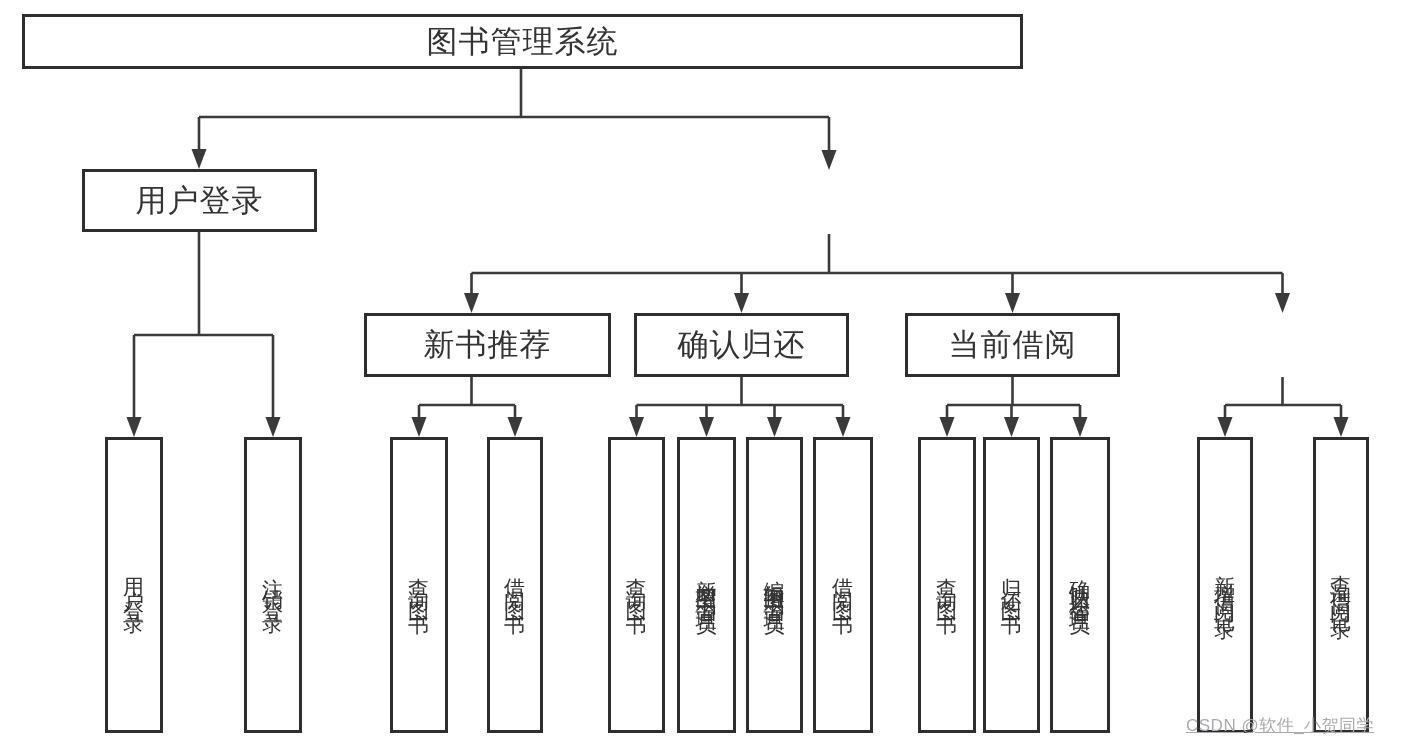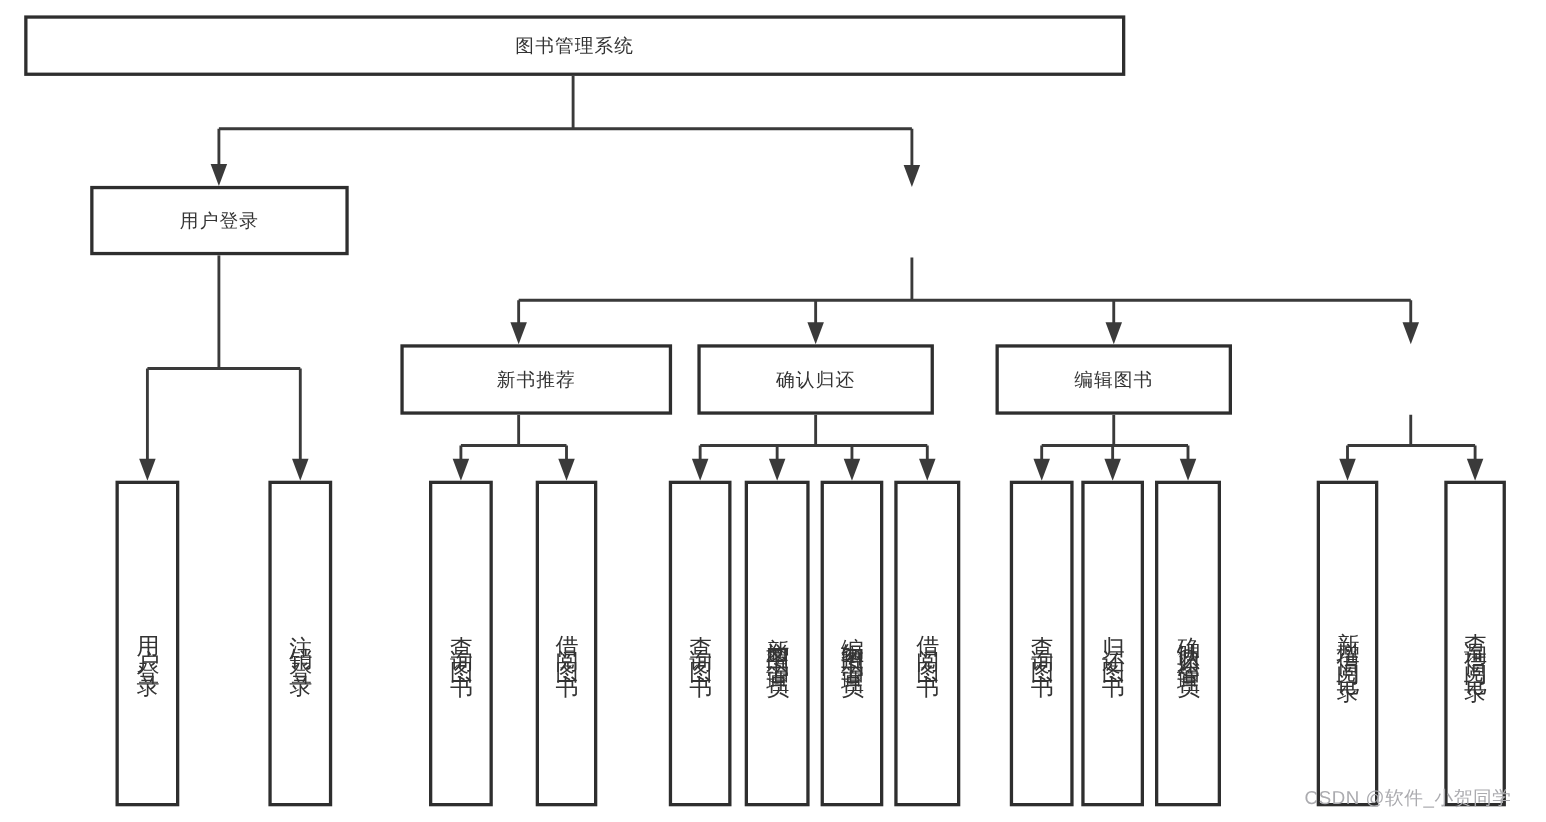--- a/index.html
+++ b/index.html
@@ -28,41 +28,42 @@
   }
   .node{
     position:absolute;
     box-sizing:border-box;
     background:#fff;
     border:3px solid var(--box-border);
     display:flex;align-items:center;justify-content:center;
     color:var(--text);
   }
   .hbox .lbl{
-    font-size:17px;
+    font-size:31px;
     letter-spacing:1px;
     white-space:nowrap;
   }
   .vbox .lbl{
     writing-mode:vertical-rl;
     text-orientation:mixed;
     font-size:21px;
     line-height:1;
     white-space:nowrap;
   }
   .sp-lg .lbl{letter-spacing:12px;}
   .sp-md .lbl{letter-spacing:9px;}
   .sp-sm .lbl{letter-spacing:5px;}
   .watermark{
     position:absolute;
     left:1186px;top:714px;
     font-size:17px;
     color:var(--watermark);
     white-space:nowrap;
     letter-spacing:0.5px;
+    text-decoration:underline;
   }
 </style>
 </head>
 <body>
 
 <div class="canvas">
 
   <svg class="connectors" viewBox="0 0 1405 747" aria-hidden="true">
 
     <g>
@@ -121,21 +122,21 @@
     <span class="lbl">用户登录</span>
   </div>
 
   <div class="node hbox" style="left:364px;top:313px;width:247px;height:64px">
     <span class="lbl">新书推荐</span>
   </div>
   <div class="node hbox" style="left:634px;top:313px;width:215px;height:64px">
     <span class="lbl">确认归还</span>
   </div>
   <div class="node hbox" style="left:905px;top:313px;width:215px;height:64px">
-    <span class="lbl">编辑图书</span>
+    <span class="lbl">当前借阅</span>
   </div>
 
   <div class="node vbox sp-lg" style="left:105px;top:437px;width:58px;height:296px">
     <span class="lbl">用户登录</span>
   </div>
   <div class="node vbox sp-lg" style="left:244px;top:437px;width:58px;height:296px">
     <span class="lbl">注销登录</span>
   </div>
 
   <div class="node vbox sp-lg" style="left:390px;top:437px;width:58px;height:296px">

